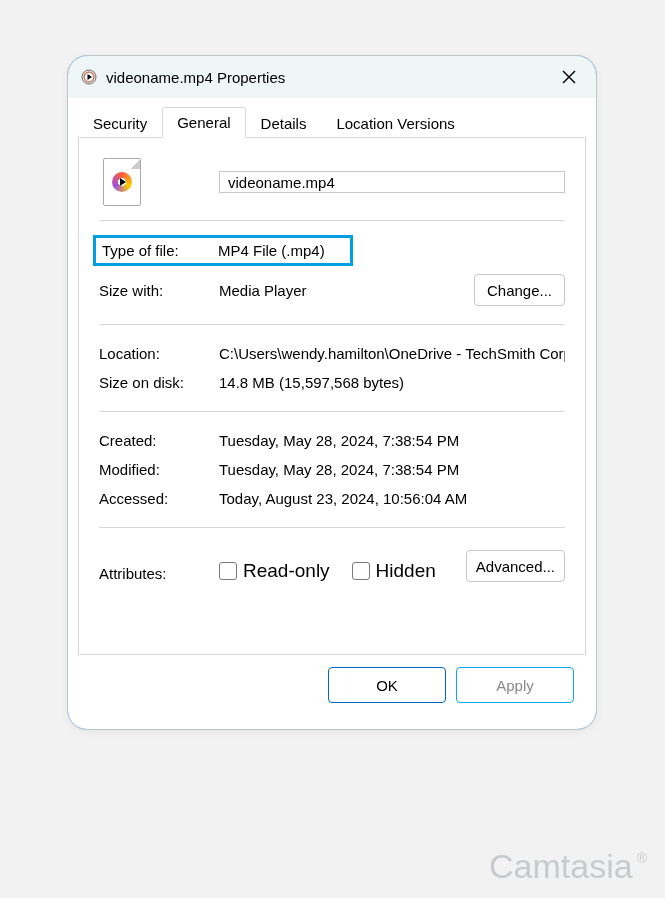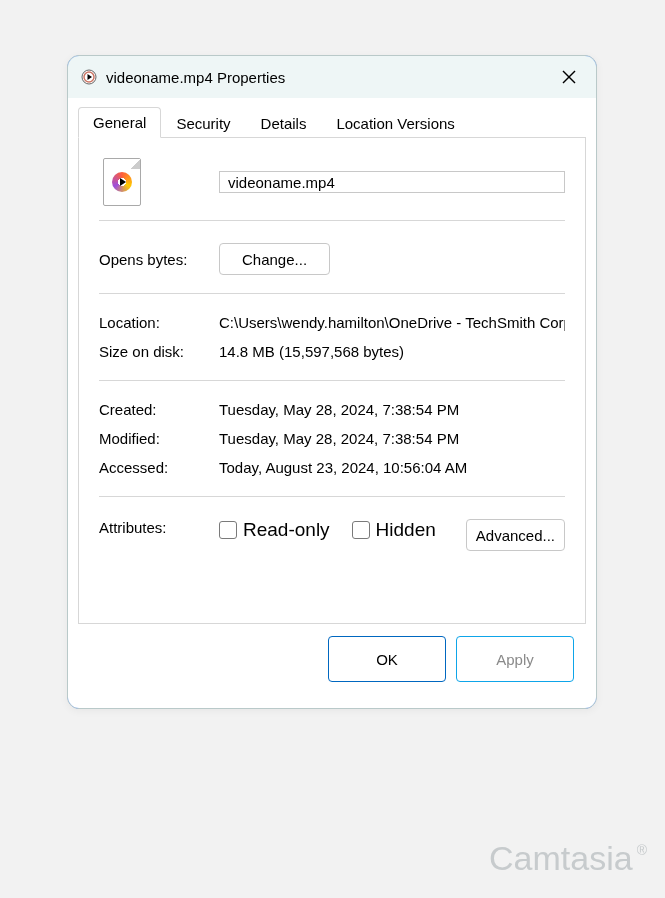--- a/index.html
+++ b/index.html
@@ -12,21 +12,21 @@
     font-size: 15px;
     color: #000;
     position: relative;
   }
   .window {
     position: absolute;
     left: 67px;
     top: 55px;
     width: 530px;
     border: 1px solid #b9c9c9;
-    border-radius: 12px;
+    border-radius: 20px;
     background: #3b82f6;
     box-shadow: 0 2px 8px rgba(0,0,0,0.05);
     overflow: hidden;
   }
   .titlebar {
     height: 42px;
     background: #eef6f6;
     display: flex;
     align-items: center;
     justify-content: space-between;
@@ -179,31 +179,31 @@
     margin-left: -6px;
   }
   .highlight-row .label { width: 118px; flex: 0 0 118px; padding-left:2px;}
   .highlight-row .value { flex: 1; }
 
   .opens-row { display:flex; align-items:center; padding: 8px 0 4px 0; }
   .opens-row .label { width:120px; flex:0 0 120px; }
   .opens-row .value { flex:1; }
   .change-btn, .adv-btn {
     height: 32px;
-    padding: 0 22px;
+    padding: 0 12px;
     border: 1px solid #c8c8c8;
     border-radius: 4px;
     background: #fff;
     font-family: inherit;
     font-size: 15px;
     cursor: pointer;
   }
   .adv-btn { padding: 0 9px; }
 
-  .attr-row { display:flex; align-items:flex-start; padding: 8px 0; }
+  .attr-row { display:flex; align-items:flex-end; padding: 8px 0; }
   .attr-row .label { width: 120px; flex:0 0 120px; }
   .attr-options { display:flex; align-items:center; gap: 22px; flex:1;}
   .check {
     display:flex; align-items:center; gap:6px;
     font-size:19px;
     cursor:pointer;
   }
   .check-box {
     width:18px;height:18px;
     border:1px solid #7a7a7a;
@@ -212,21 +212,21 @@
   }
 
   .footer {
     display:flex;
     justify-content:flex-end;
     gap:10px;
     padding: 12px 12px 14px 12px;
   }
   .footer button {
     width: 118px;
-    height: 46px;
+    height: 36px;
     border-radius: 4px;
     font-family: inherit;
     font-size: 15px;
     cursor: pointer;
     background:#fff;
   }
   .btn-ok {
     border: 1px solid #0067c0;
     color: #000;
   }
@@ -236,21 +236,21 @@
   }
   .btn-apply {
     border: 1px solid #0ea5e9;
     color:#8a8a8a;
     cursor: default;
   }
 
   .watermark {
     position: absolute;
     right: 18px;
-    bottom: 20px;
+    bottom: 12px;
     font-size: 34px;
     color: #c7cbcd;
     font-family: "Segoe UI Light","Segoe UI",Arial,sans-serif;
     font-weight: 300;
     letter-spacing: 0px;
     display:flex;
     align-items:flex-start;
     gap:4px;
   }
   .watermark sup { font-size: 14px; line-height: 1; margin-top: 4px;color:#c7cbcd;}
@@ -275,42 +275,47 @@
       <svg width="14" height="14" viewBox="0 0 14 14">
         <line x1="1" y1="1" x2="13" y2="13" stroke="#000" stroke-width="1.4"></line>
         <line x1="13" y1="1" x2="1" y2="13" stroke="#000" stroke-width="1.4"></line>
       </svg>
     </div>
   </div>
 
   <div class="body-area">
 
     <div class="tabs">
+      <div class="tab">Security</div>
       <div class="tab active">General</div>
-      <div class="tab">Security</div>
       <div class="tab">Details</div>
       <div class="tab">Location Versions</div>
     </div>
 
     <div class="panel">
 
       <div class="top-row">
         <div class="file-icon-box">
           <div class="file-icon">
             <div class="play"></div>
           </div>
         </div>
         <input class="filename-input" value="videoname.mp4" style="">
       </div>
 
       <hr class="sep">
 
+      <div class="highlight-row">
+        <span class="label">Type of file:</span>
+        <span class="value">MP4 File (.mp4)</span>
+      </div>
 
       <div class="opens-row">
-        <span class="label">Opens bytes:</span>
+        <span class="label">Size with:</span>
+        <span class="value">Media Player</span>
         <button class="change-btn">Change...</button>
       </div>
 
       <hr class="sep">
 
       <div class="row">
         <span class="label">Location:</span>
         <span class="value clip">C:\Users\wendy.hamilton\OneDrive - TechSmith Corp</span>
       </div>
       <div class="row">

